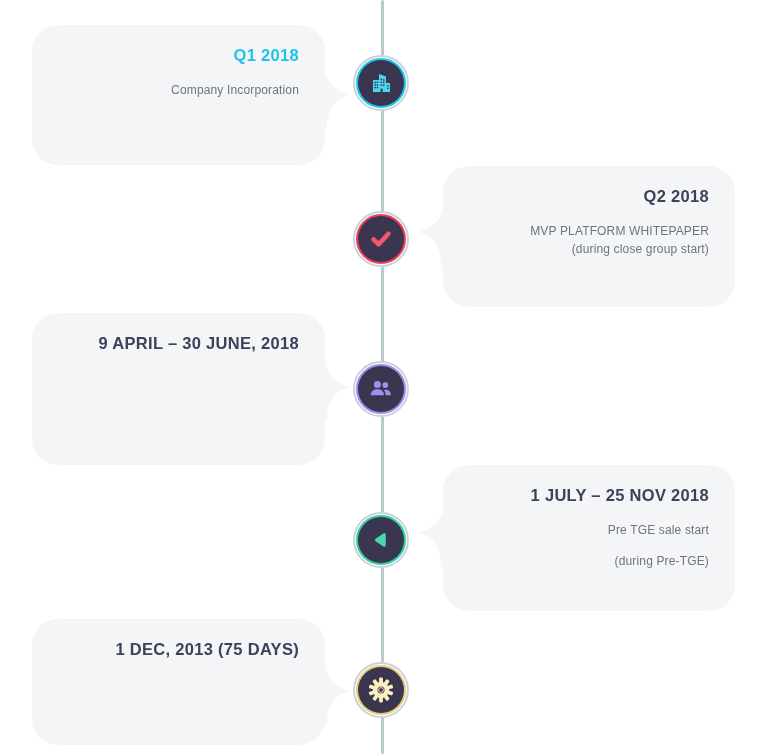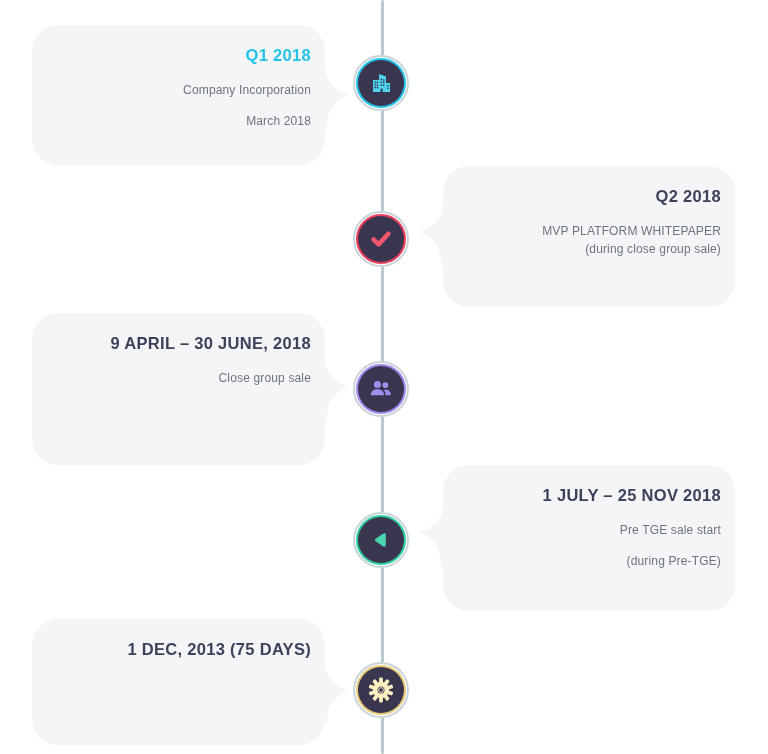--- a/index.html
+++ b/index.html
@@ -75,21 +75,21 @@
 
   
   .card {
     position: absolute;
     background: #f4f5f7;
     border-radius: 26px;
     z-index: 2;
   }
   .card-body {
     position: absolute;
-    left: 16px; top: 0;
+    left: 4px; top: 0;
     width: 100%;
     padding: 20px 30px;
   }
   .card.left .card-body { text-align: right; }
   .card.right .card-body { text-align: right; }
 
   
   .tail {
     position: absolute;
     width: 44px;
@@ -136,54 +136,48 @@
             <path fill="#f4f5f7" d="M0 0 L6 0 C6 14 14 22 30 28 C16 32 8 42 8 62 L0 62 Z"></path>
           </svg>
         </div>
         <div class="card-body">
           <div class="title accent-cyan" style="color: rgb(34, 195, 230);">Q1 2018</div>
           <div class="lines">
             <div class="block">
               <div class="line">Company Incorporation</div>
             </div>
             <div class="block">
-              <div class="line">March 2018</div>
             </div>
           </div>
         </div>
       </div>
       <div class="card right" style="left: 443px; top: 166px; width: 292px; height: 141px;">
         <div class="tail" style="top: 38px;">
           <svg width="44" height="62" viewBox="0 0 44 62" aria-hidden="true">
             <path fill="#f4f5f7" d="M0 0 L6 0 C6 14 14 22 30 28 C16 32 8 42 8 62 L0 62 Z"></path>
           </svg>
         </div>
         <div class="card-body">
           <div class="title" style="color: rgb(61, 65, 89);">Q2 2018</div>
           <div class="lines">
             <div class="block">
               <div class="line">MVP PLATFORM WHITEPAPER</div>
-              <div class="line">(during close group sale)</div>
+              <div class="line">(during close group start)</div>
             </div>
           </div>
         </div>
       </div>
       <div class="card left" style="left: 32px; top: 313px; width: 293px; height: 152px;">
         <div class="tail" style="top: 46px;">
           <svg width="44" height="62" viewBox="0 0 44 62" aria-hidden="true">
             <path fill="#f4f5f7" d="M0 0 L6 0 C6 14 14 22 30 28 C16 32 8 42 8 62 L0 62 Z"></path>
           </svg>
         </div>
         <div class="card-body">
           <div class="title" style="color: rgb(61, 65, 89);">9 APRIL – 30 JUNE, 2018</div>
-          <div class="lines">
-            <div class="block">
-              <div class="line">Close group sale</div>
-            </div>
-          </div>
         </div>
       </div>
       <div class="card right" style="left: 443px; top: 465px; width: 292px; height: 146px;">
         <div class="tail" style="top: 40px;">
           <svg width="44" height="62" viewBox="0 0 44 62" aria-hidden="true">
             <path fill="#f4f5f7" d="M0 0 L6 0 C6 14 14 22 30 28 C16 32 8 42 8 62 L0 62 Z"></path>
           </svg>
         </div>
         <div class="card-body">
           <div class="title" style="color: rgb(61, 65, 89);">1 JULY – 25 NOV 2018</div>

